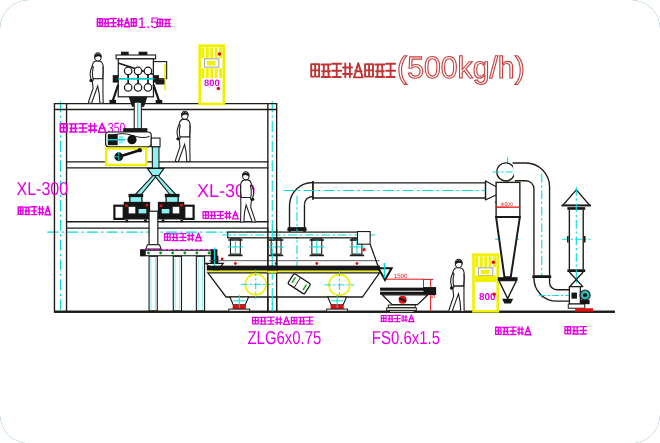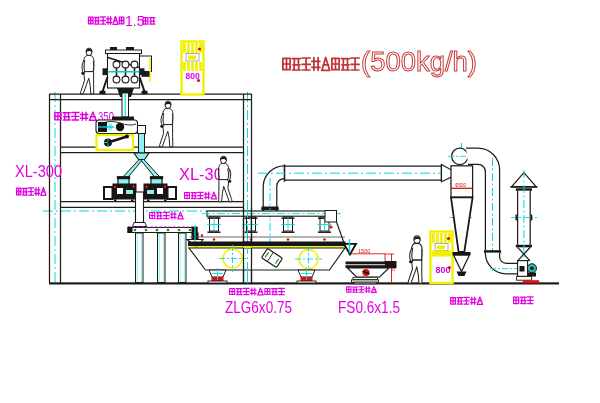--- a/index.html
+++ b/index.html
@@ -1,17 +1,17 @@
 <!DOCTYPE html>
 <html><head>
 <meta charset="utf-8">
 <style>
 html,body{margin:0;padding:0;background:#fff;}
 #page{position:relative;width:600px;height:403px;overflow:hidden;background:#0f766e;
-font-family:"Liberation Sans",sans-serif;}
+font-family:"Liberation Sans",sans-serif;border-radius:26px;}
 svg{position:absolute;left:0;top:0;}
 text{font-family:"Liberation Sans",sans-serif;}
 .mg{fill:#e400e4;}
 </style>
 </head>
 <body>
 <div id="page">
 <svg width="600" height="403" viewBox="0 0 600 403">
 
 <rect x="0" y="0" width="600" height="403" fill="#ffffff"></rect>

